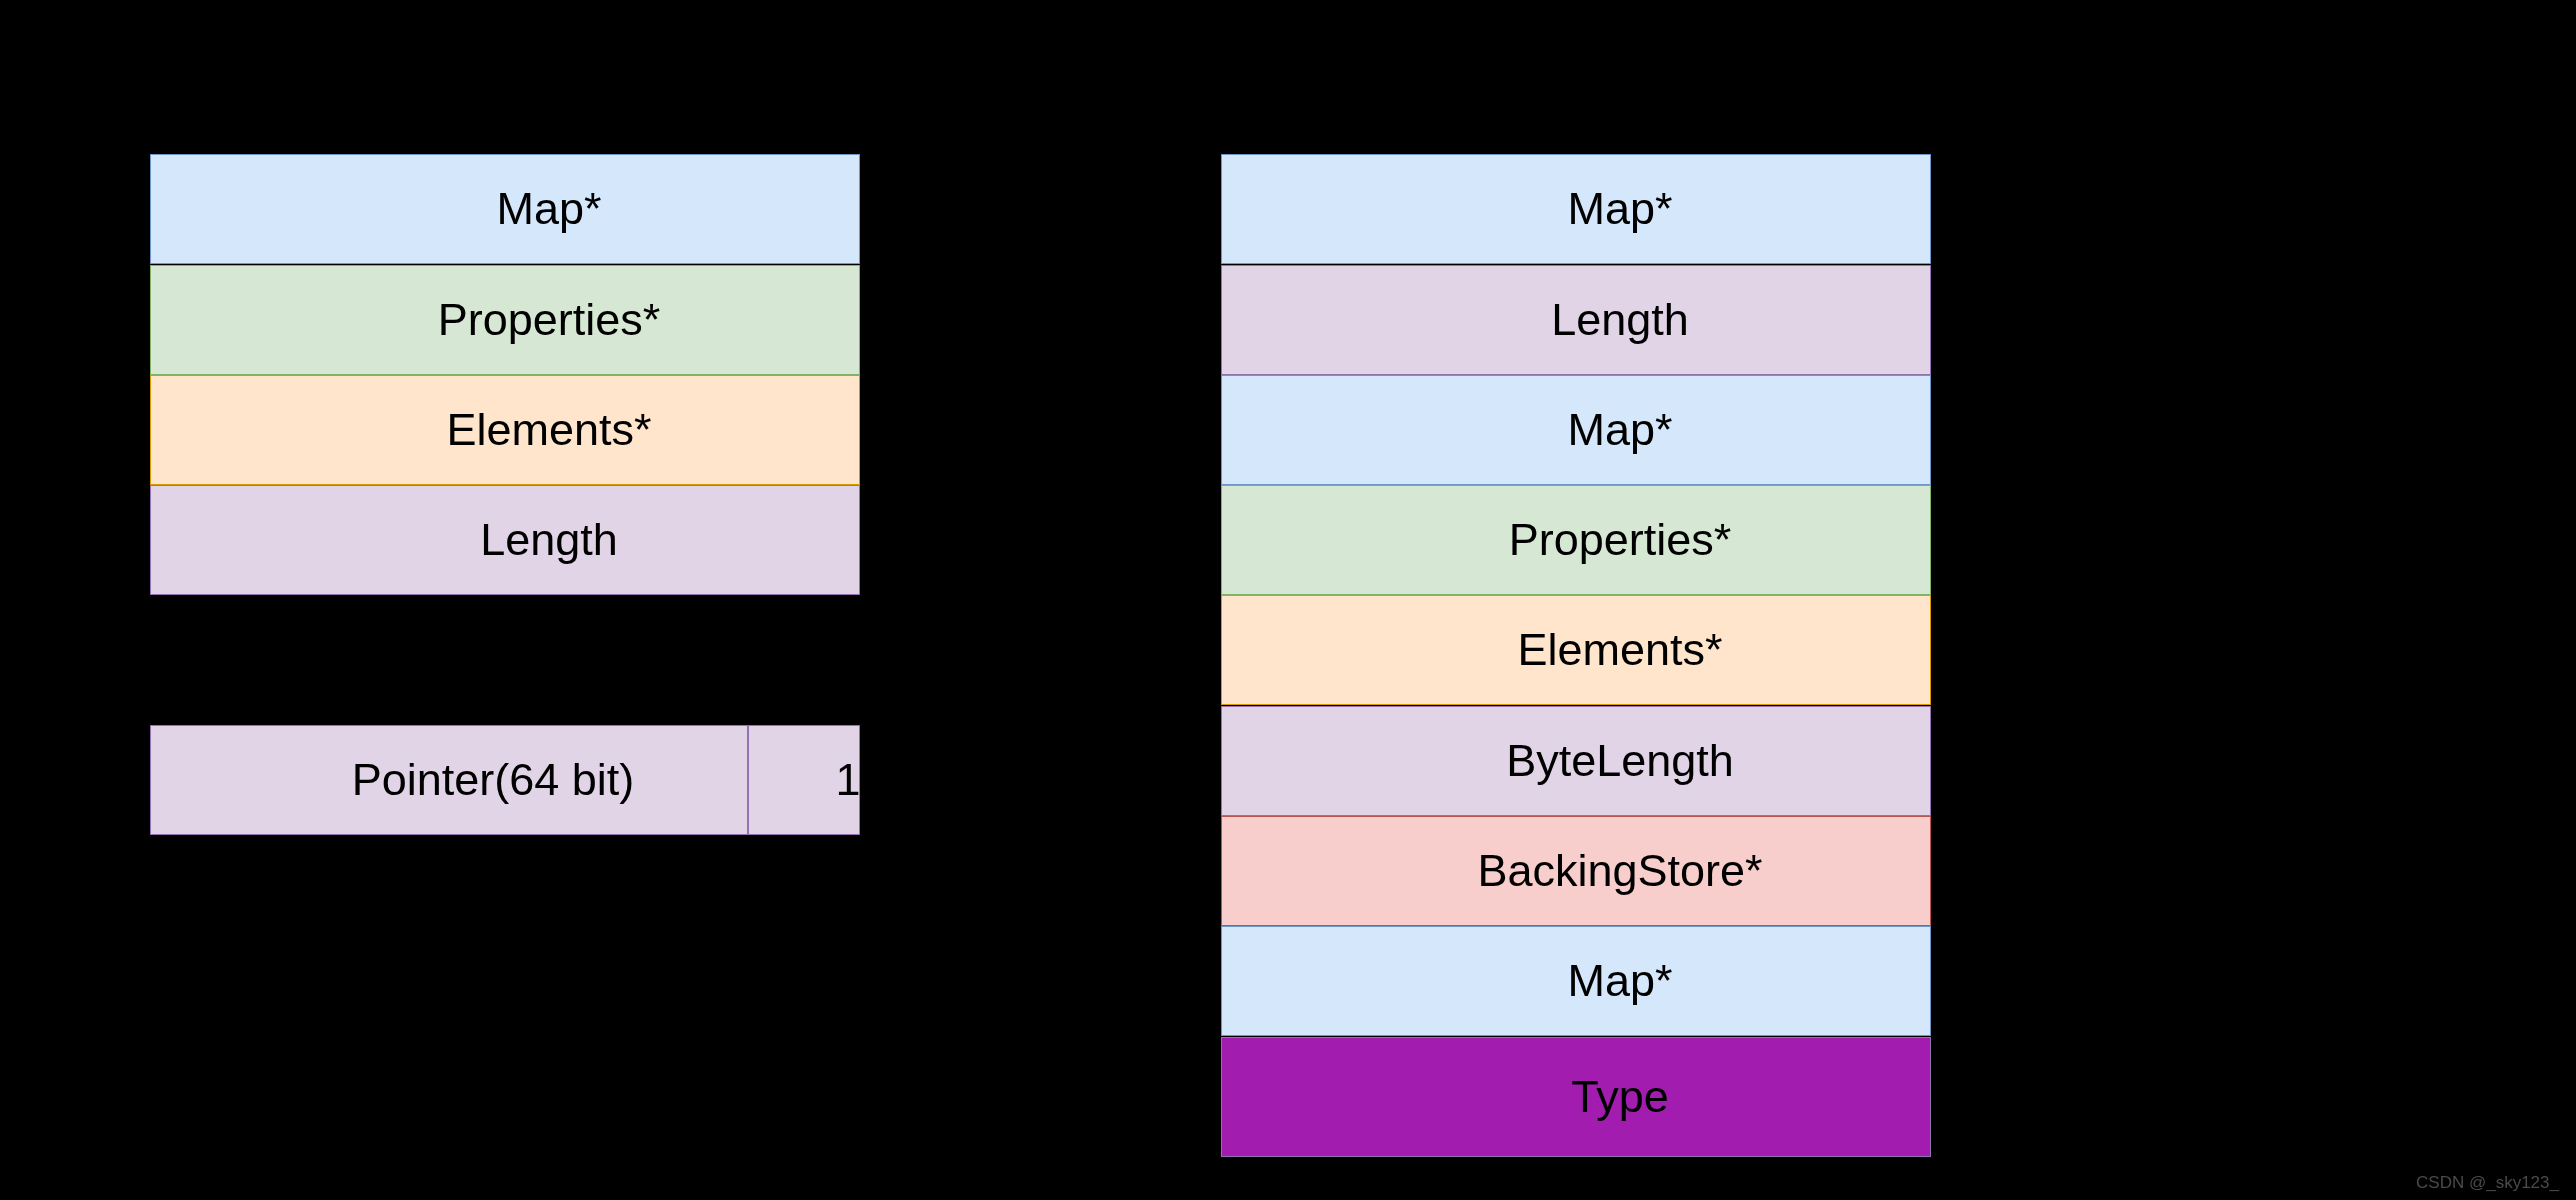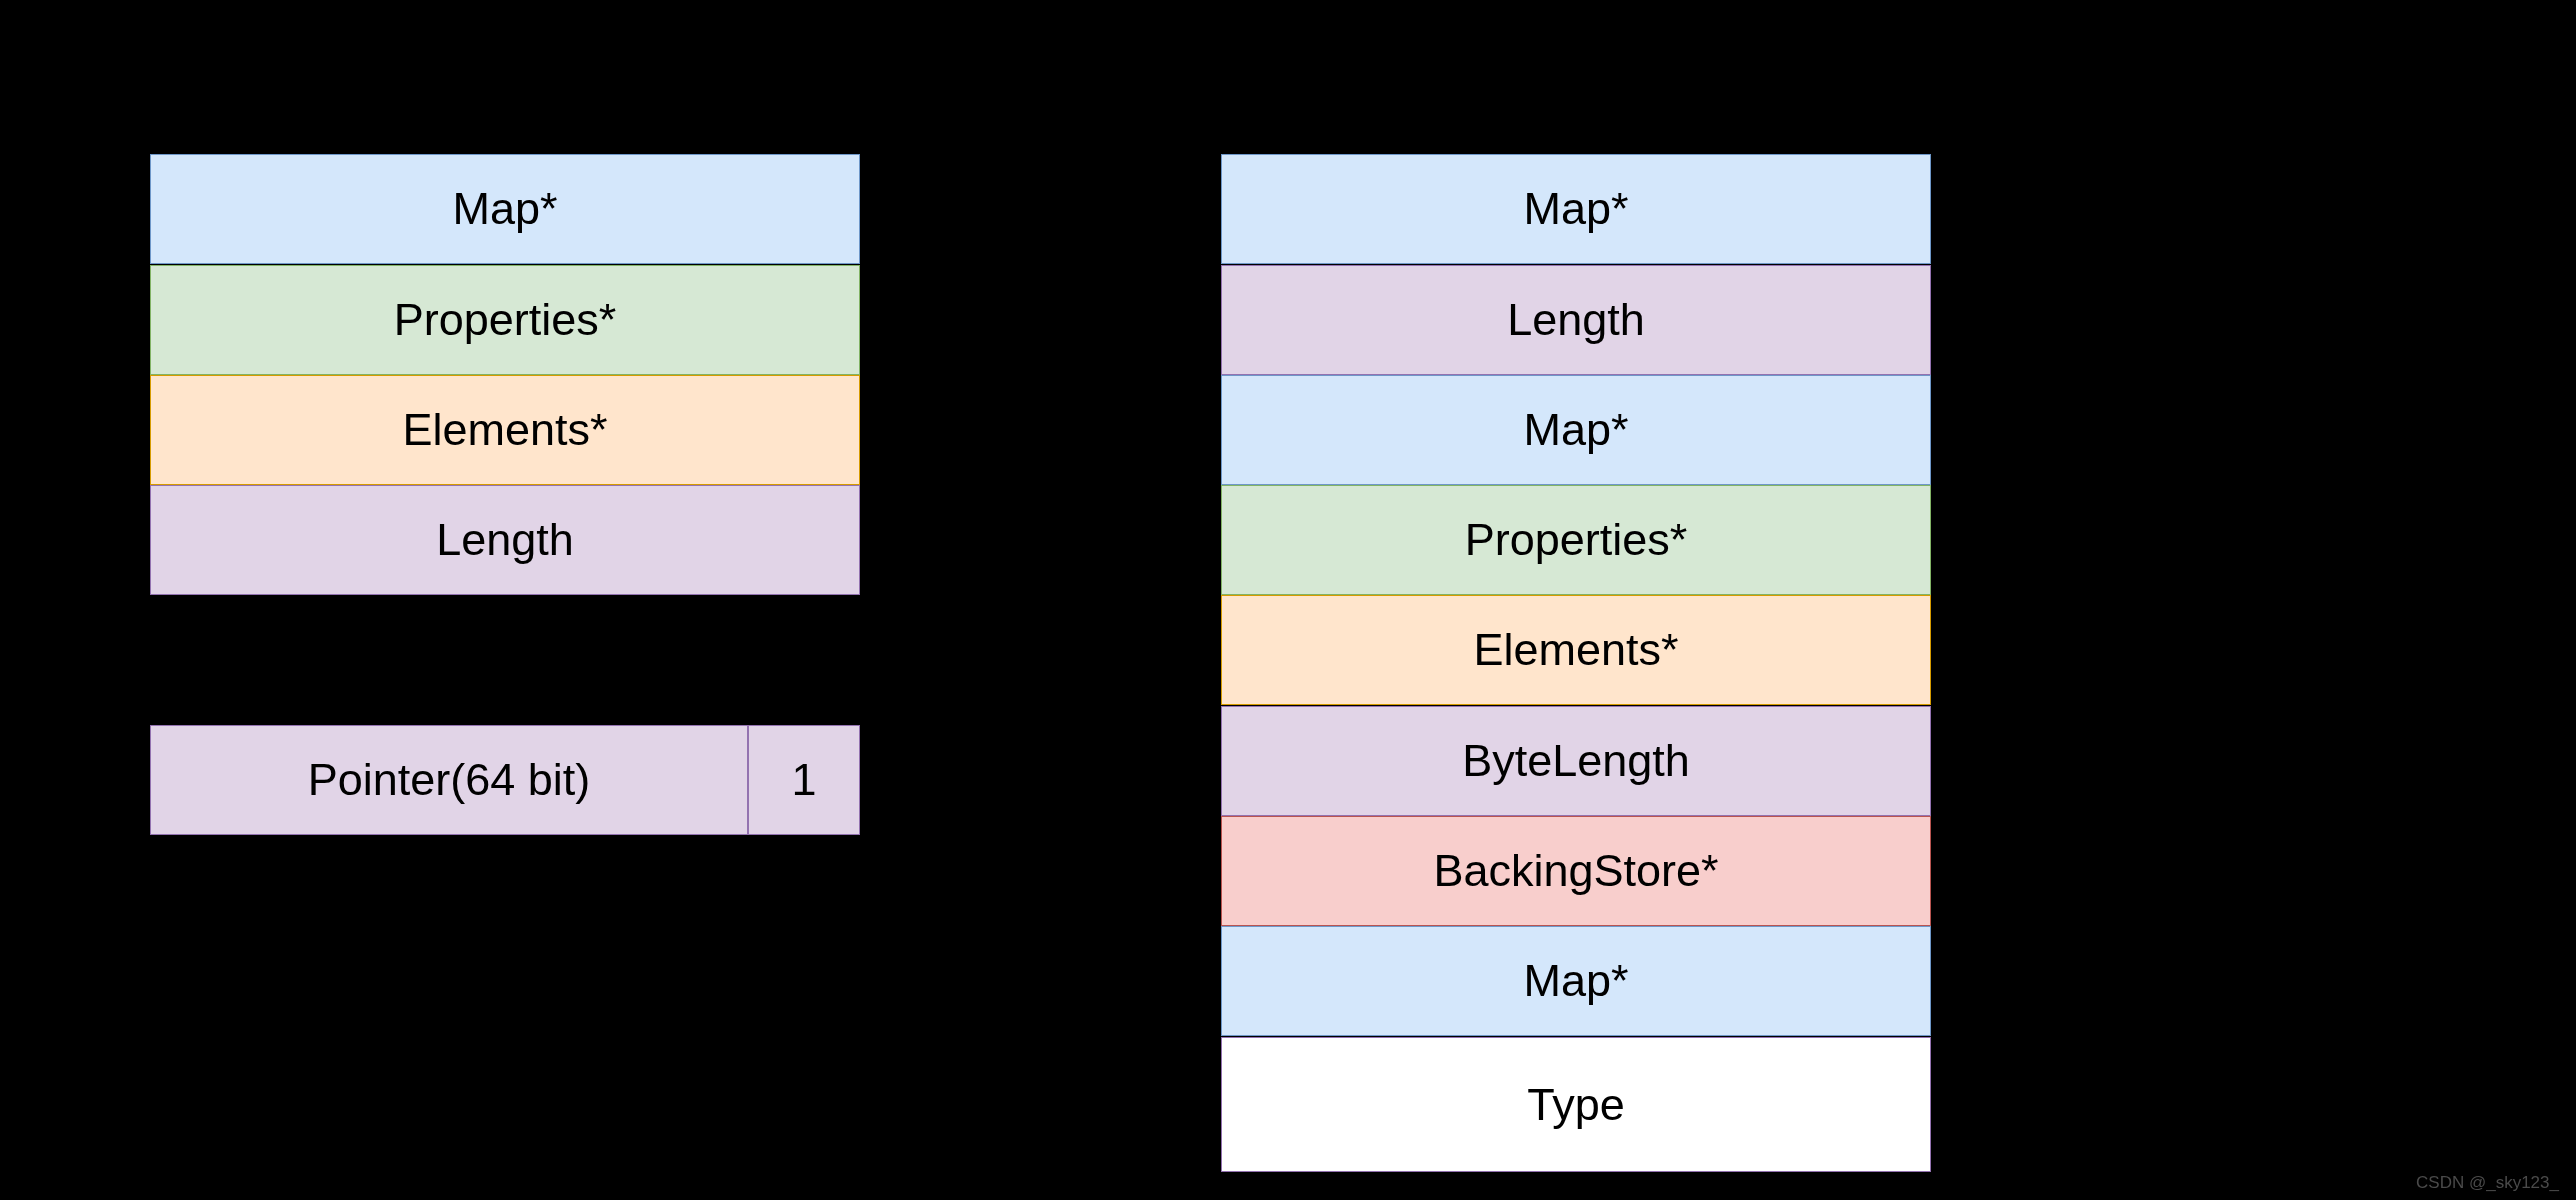--- a/index.html
+++ b/index.html
@@ -1,15 +1,15 @@
 <!DOCTYPE html>
 <html style="font-size:15px"><head>
 <meta charset="utf-8">
 <style>
-  * { box-sizing: border-box; }
+  * { box-sizing: border-box; padding-left: 44px; }
   html, body {
     margin: 0; padding: 0;
     width: 2576px; height: 1200px;
     background: #000;
     font-family: Arial, Helvetica, sans-serif;
   }
   .canvas {
     position: relative;
     width: 2576px; height: 1200px;
   }
@@ -74,19 +74,19 @@
     </div>
   <div class="cell" style="left: 1221px; top: 816px; width: 710px; height: 110px; background: rgb(248, 206, 204); border-color: rgb(185, 84, 80);">
       <span>BackingStore*</span>
     </div>
   <div class="cell" style="left: 1221px; top: 706px; width: 710px; height: 110px; background: rgb(225, 212, 231); border-color: rgb(147, 114, 176);">
       <span>ByteLength</span>
     </div>
   <div class="cell" style="left: 1221px; top: 926px; width: 710px; height: 110px; background: rgb(212, 231, 251); border-color: rgb(110, 151, 200);">
       <span>Map*</span>
     </div>
-  <div class="cell" style="left: 1221px; top: 1037px; width: 710px; height: 135px; background: #ffffff; border-color: rgb(147, 114, 176);">
+  <div class="cell" style="left: 1221px; top: 1037px; width: 710px; height: 120px; background: #a21caf; border-color: rgb(147, 114, 176);">
       <span>Type</span>
     </div>
 
   <div class="watermark">CSDN @_sky123_</div>
 </div>
 
 
 </body></html>

